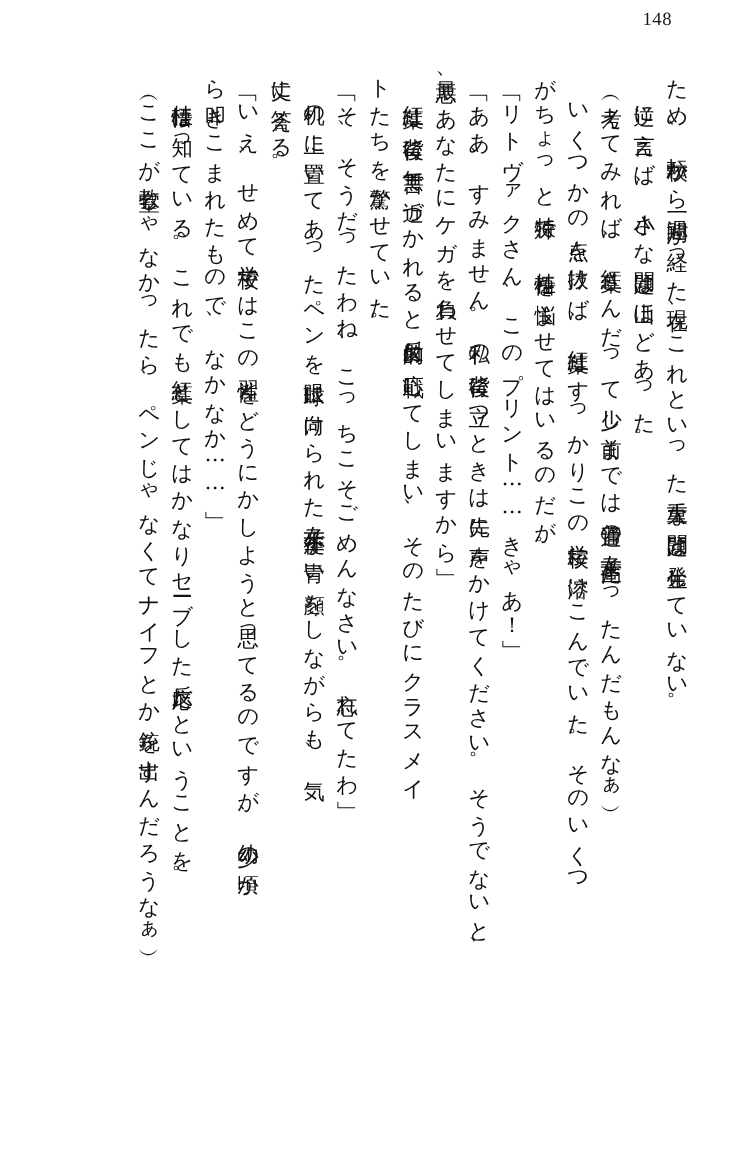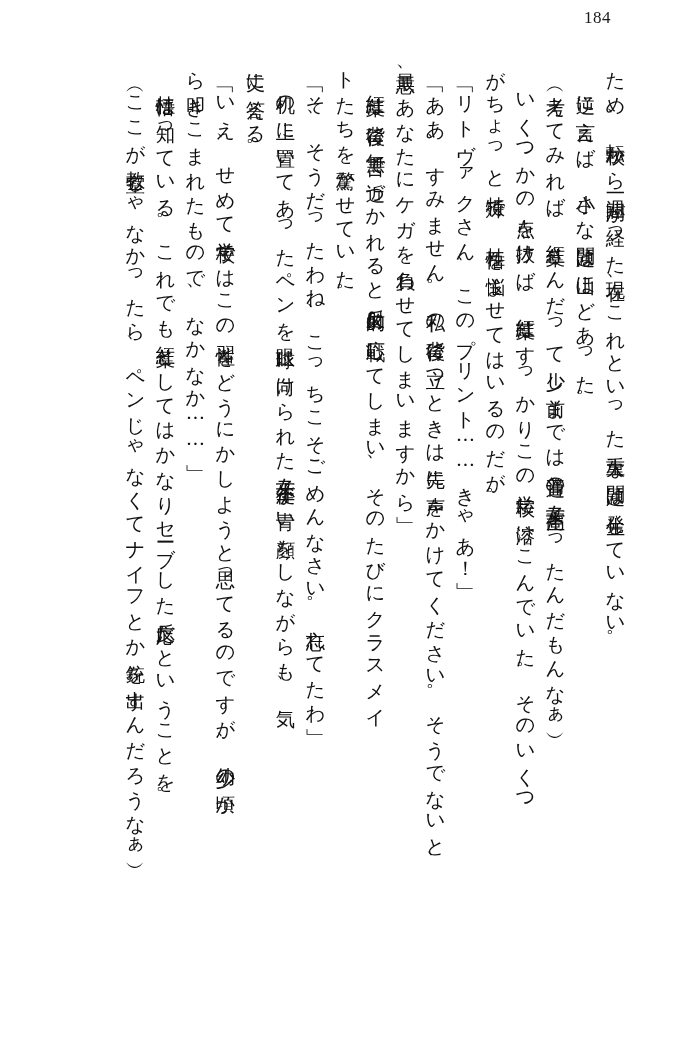--- a/index.html
+++ b/index.html
@@ -60,21 +60,21 @@
   }
   .vline.indent {
     padding-top: 22px;
   }
 </style>
 </head>
 <body>
 
 <div class="page">
 
-  <div class="page-number">184</div>
+  <div class="page-number">148</div>
 
   <div class="text-body">
     <div class="vline">ため、転校から一週間が経った現在、これといった重大な問題は発生していない。</div>
     <div class="vline indent">逆に言えば、小さな問題は山ほどあった。</div>
     <div class="vline indent">（考えてみれば、紅葉さんだって少し前までは普通の女子高生だったんだもんなぁ）</div>
     <div class="vline indent">いくつかの点を抜けば、紅葉はすっかりこの学校に溶けこんでいた。そのいくつ</div>
     <div class="vline">がちょっと特殊で、桂悟を悩ませてはいるのだが。</div>
     <div class="vline indent">「リトヴァクさん、このプリント……きゃあ！」</div>
     <div class="vline indent">「ああ、すみません。私の背後に立つときは先に声をかけてください。そうでないと、</div>
     <div class="vline">最悪、あなたにケガを負わせてしまいますから」</div>

